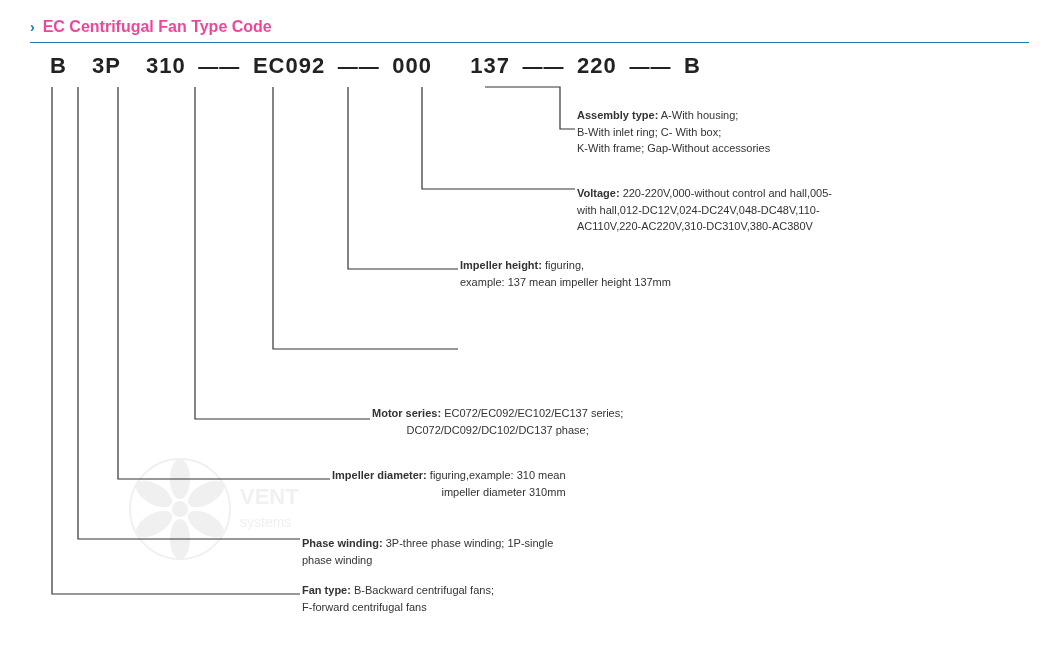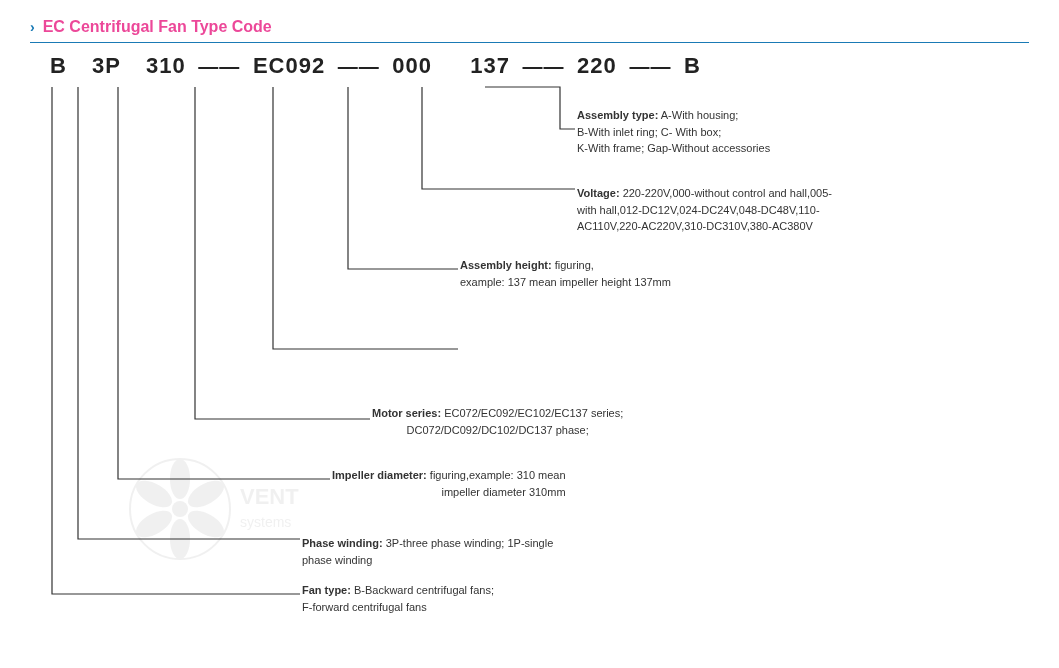--- a/index.html
+++ b/index.html
@@ -189,21 +189,21 @@
       <span>K-With frame; Gap-Without accessories</span>
     </div>
 
     <div class="annotation" style="left: 547px; top: 98px; margin-top: 8px;">
       <span><strong>Voltage:</strong>  220-220V,000-without control and hall,005-</span><br>
       <span>with hall,012-DC12V,024-DC24V,048-DC48V,110-</span><br>
       <span>AC110V,220-AC220V,310-DC310V,380-AC380V</span>
     </div>
 
     <div class="annotation" style="left: 430px; top: 178px;">
-      <span><strong>Assembly height:</strong>   figuring,</span><br>
+      <span><strong>Impeller height:</strong>   figuring,</span><br>
       <span>example: 137 mean impeller height 137mm</span>
     </div>
 
 
     <div class="annotation" style="left: 342px; top: 326px; text-align: center;">
       <span><strong>Motor series:</strong>  EC072/EC092/EC102/EC137 series;</span><br>
       <span>DC072/DC092/DC102/DC137 phase;</span>
     </div>
 
     <div class="annotation" style="left: 302px; top: 388px; text-align: right;">

